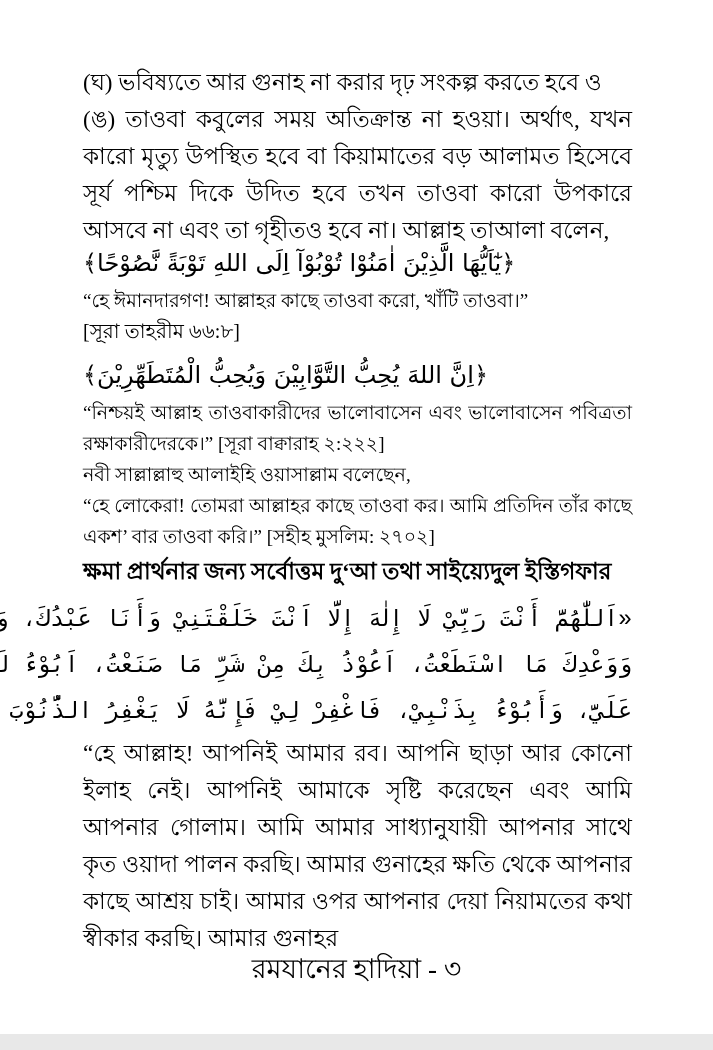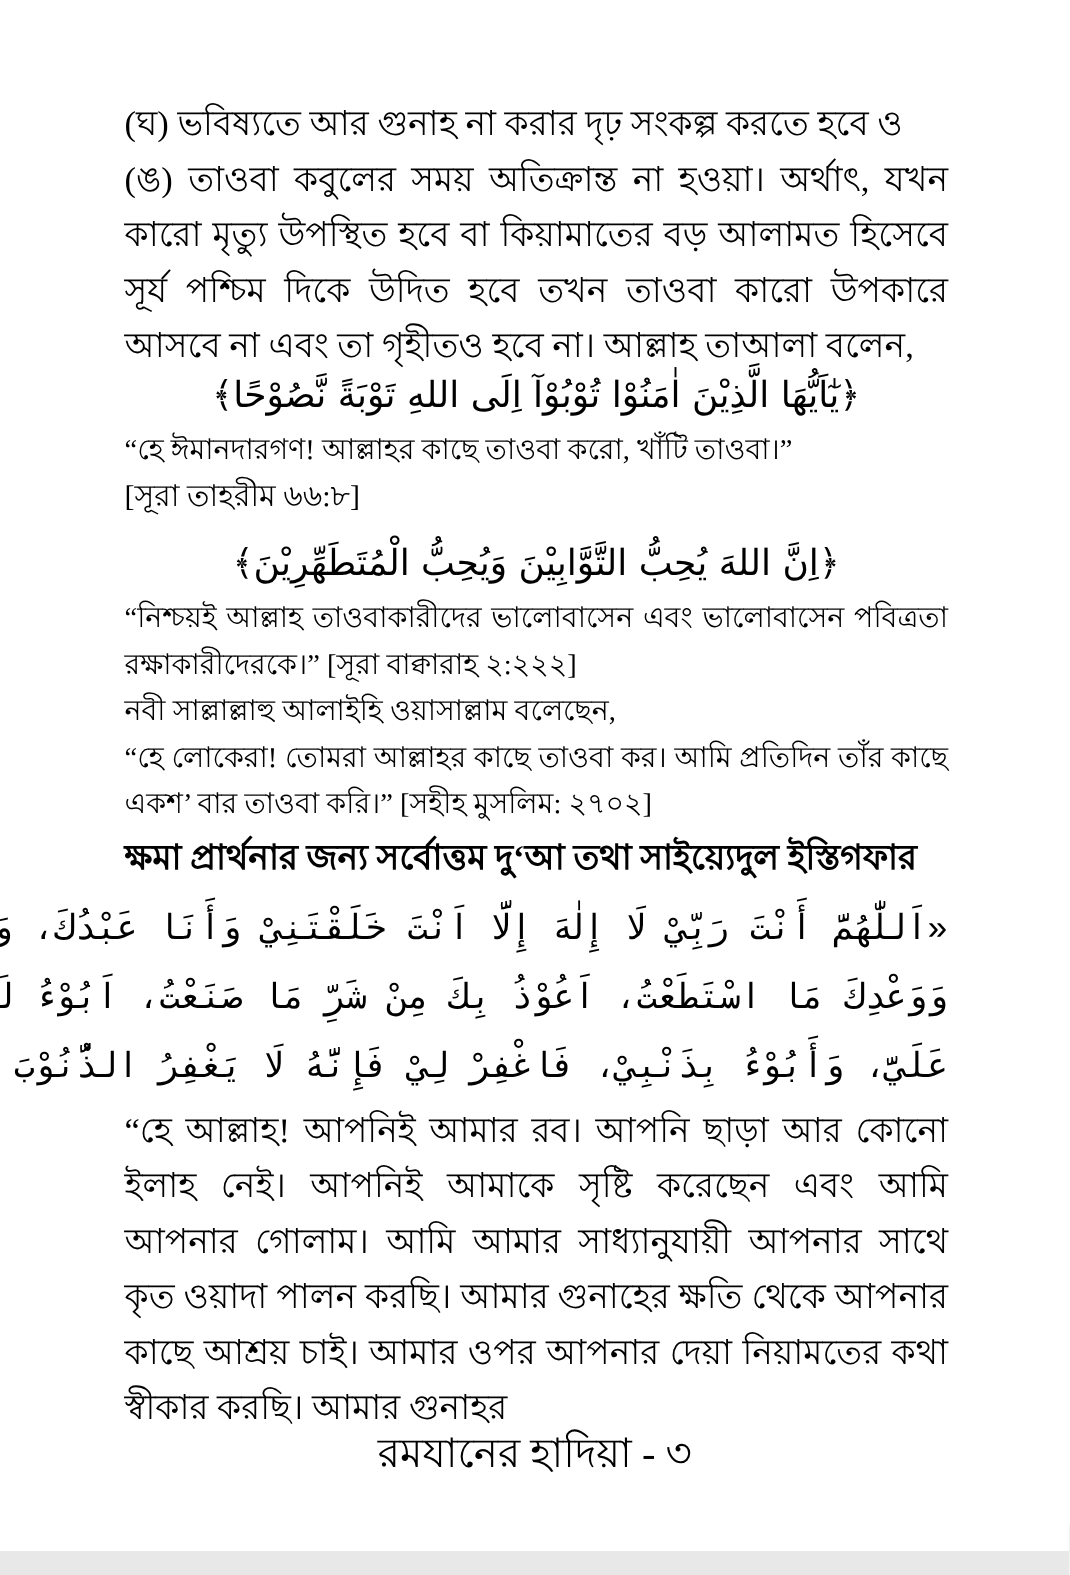--- a/index.html
+++ b/index.html
@@ -34,21 +34,21 @@
   .ref {
     font-size: 20px;
     line-height: 31px;
     text-align: left;
     margin: 0;
   }
   .ar {
     font-family: "DejaVu Sans", sans-serif;
     direction: rtl;
     unicode-bidi: embed;
-    text-align: center;
+    text-align: left;
     font-size: 24px;
     line-height: 44px;
     margin: 0;
     white-space: nowrap;
   }
   .ar-verse1 { margin-top: -8px; }
   .ar-verse2 { margin-top: 6px; }
   .ar-hadith { margin-top: 6px; }
   .dua { margin-top: 8px; }
   .dua .ar-line {

